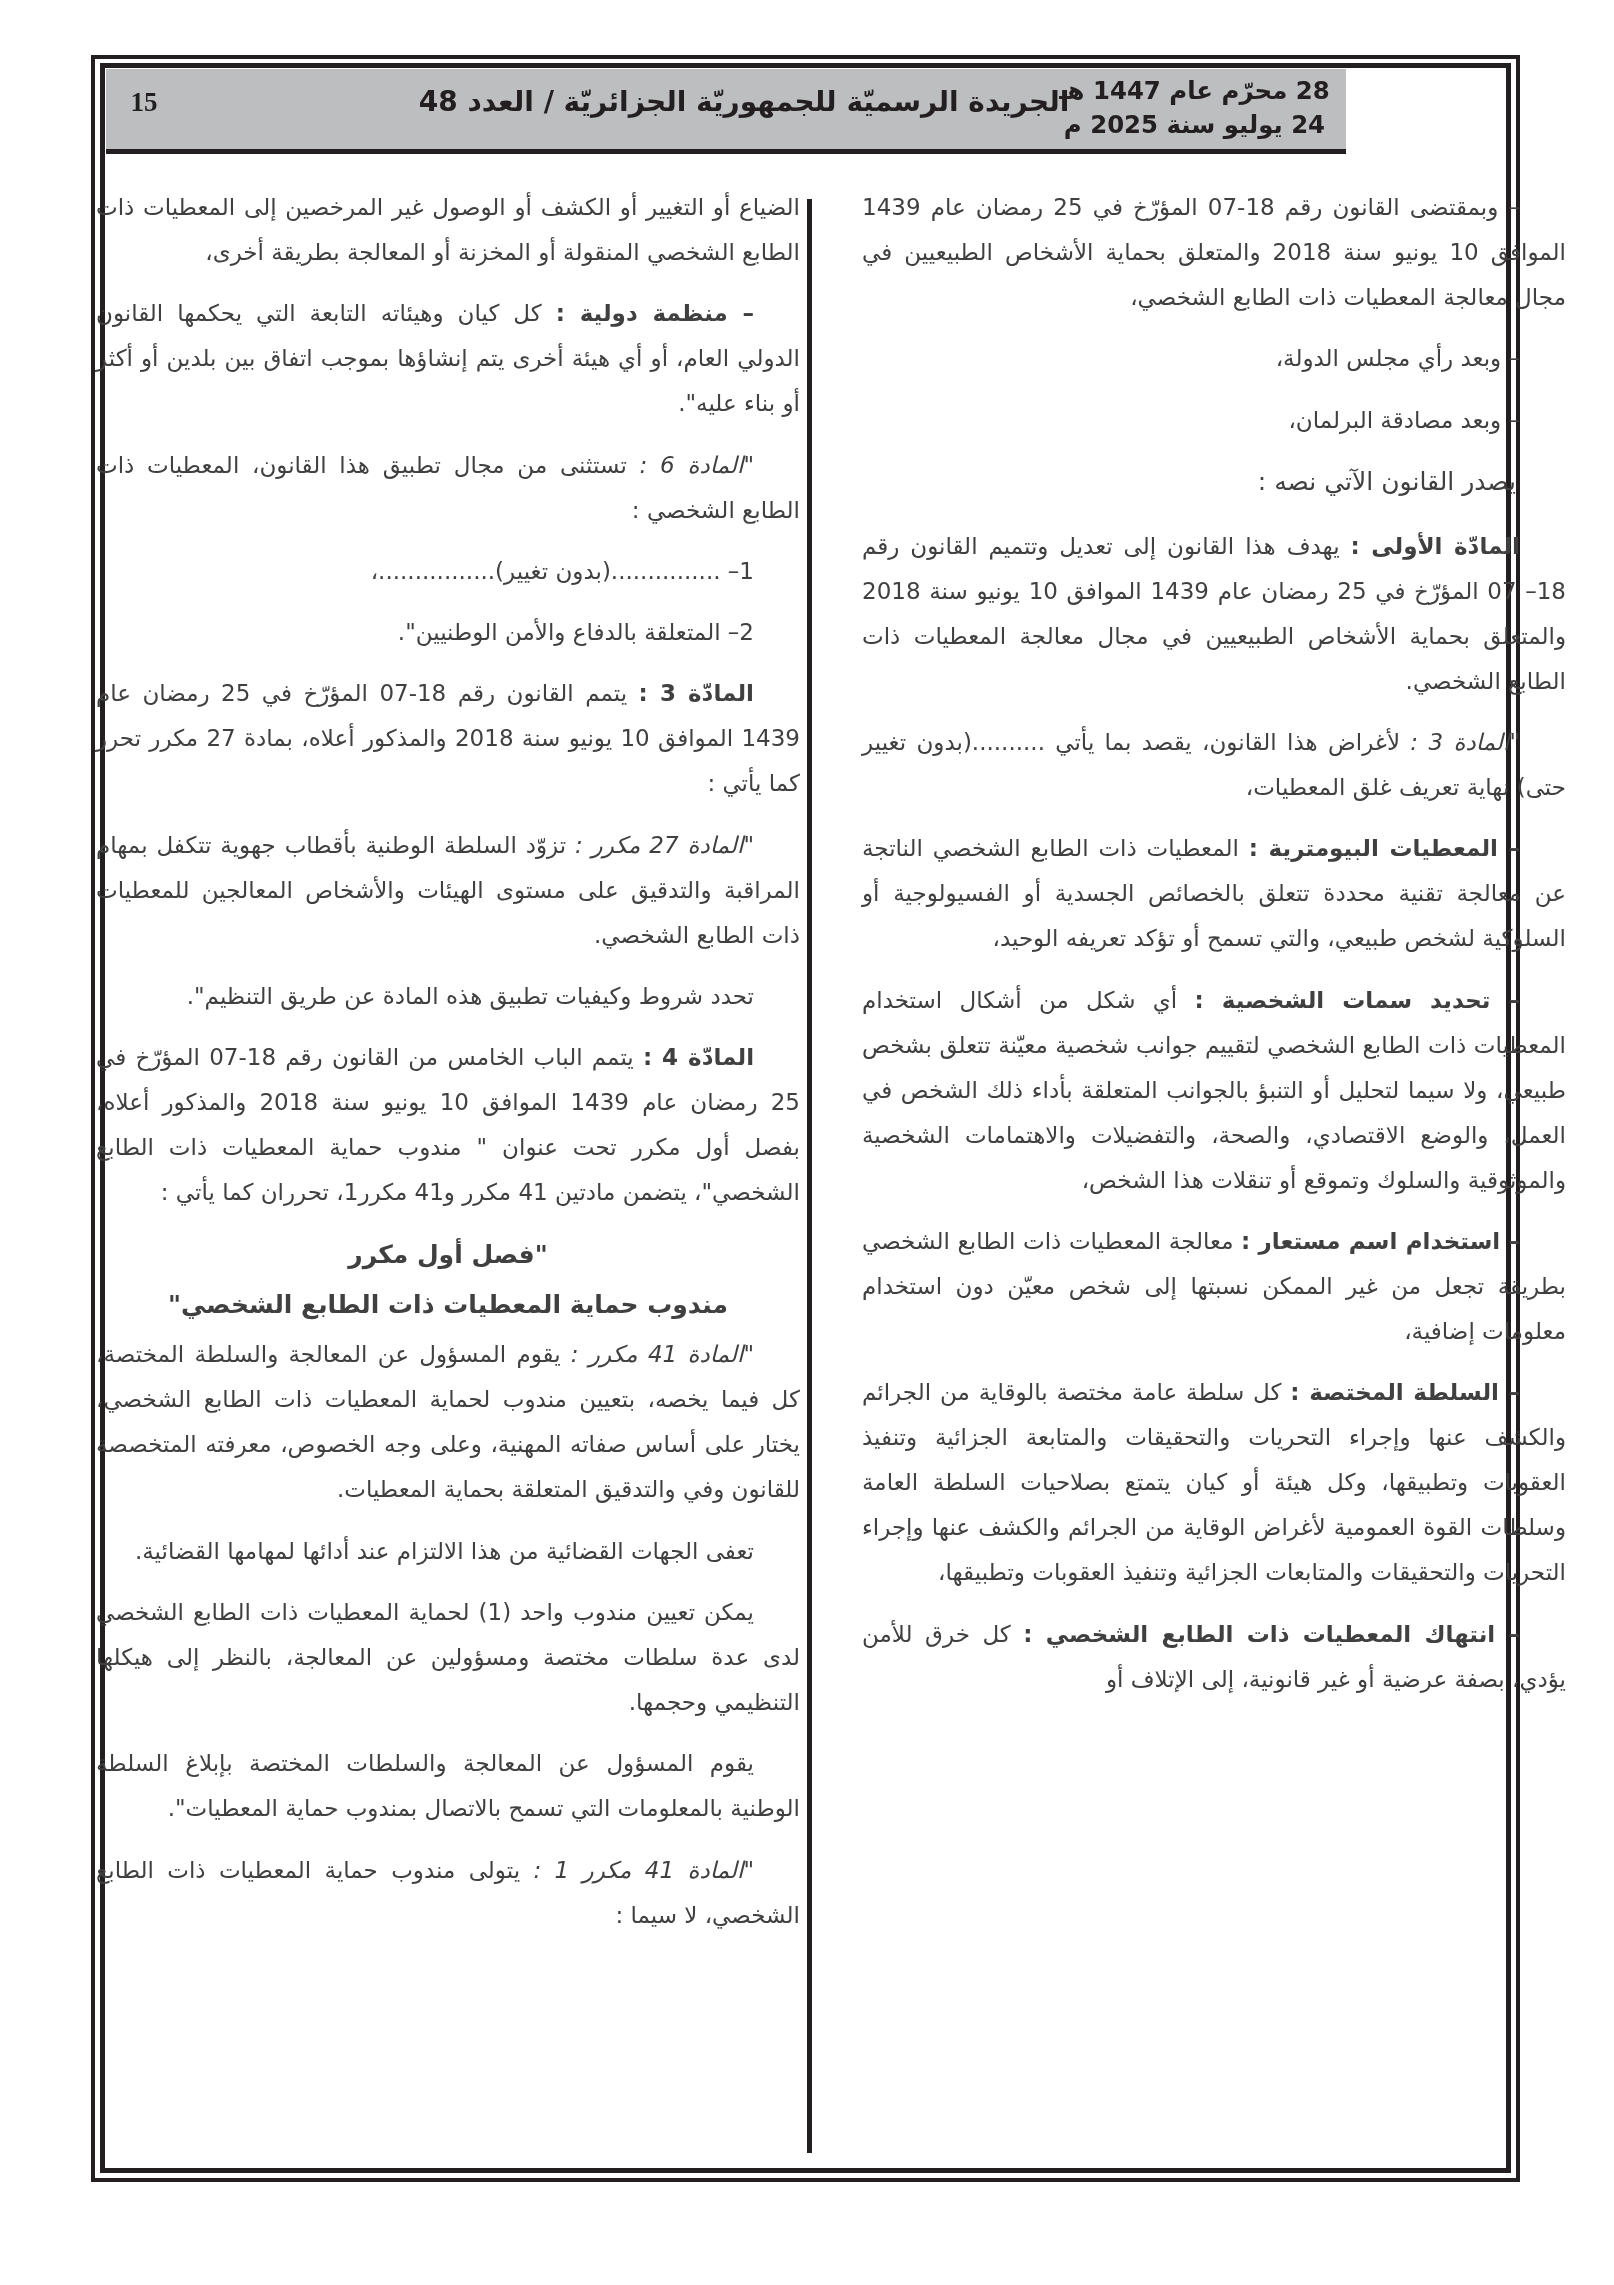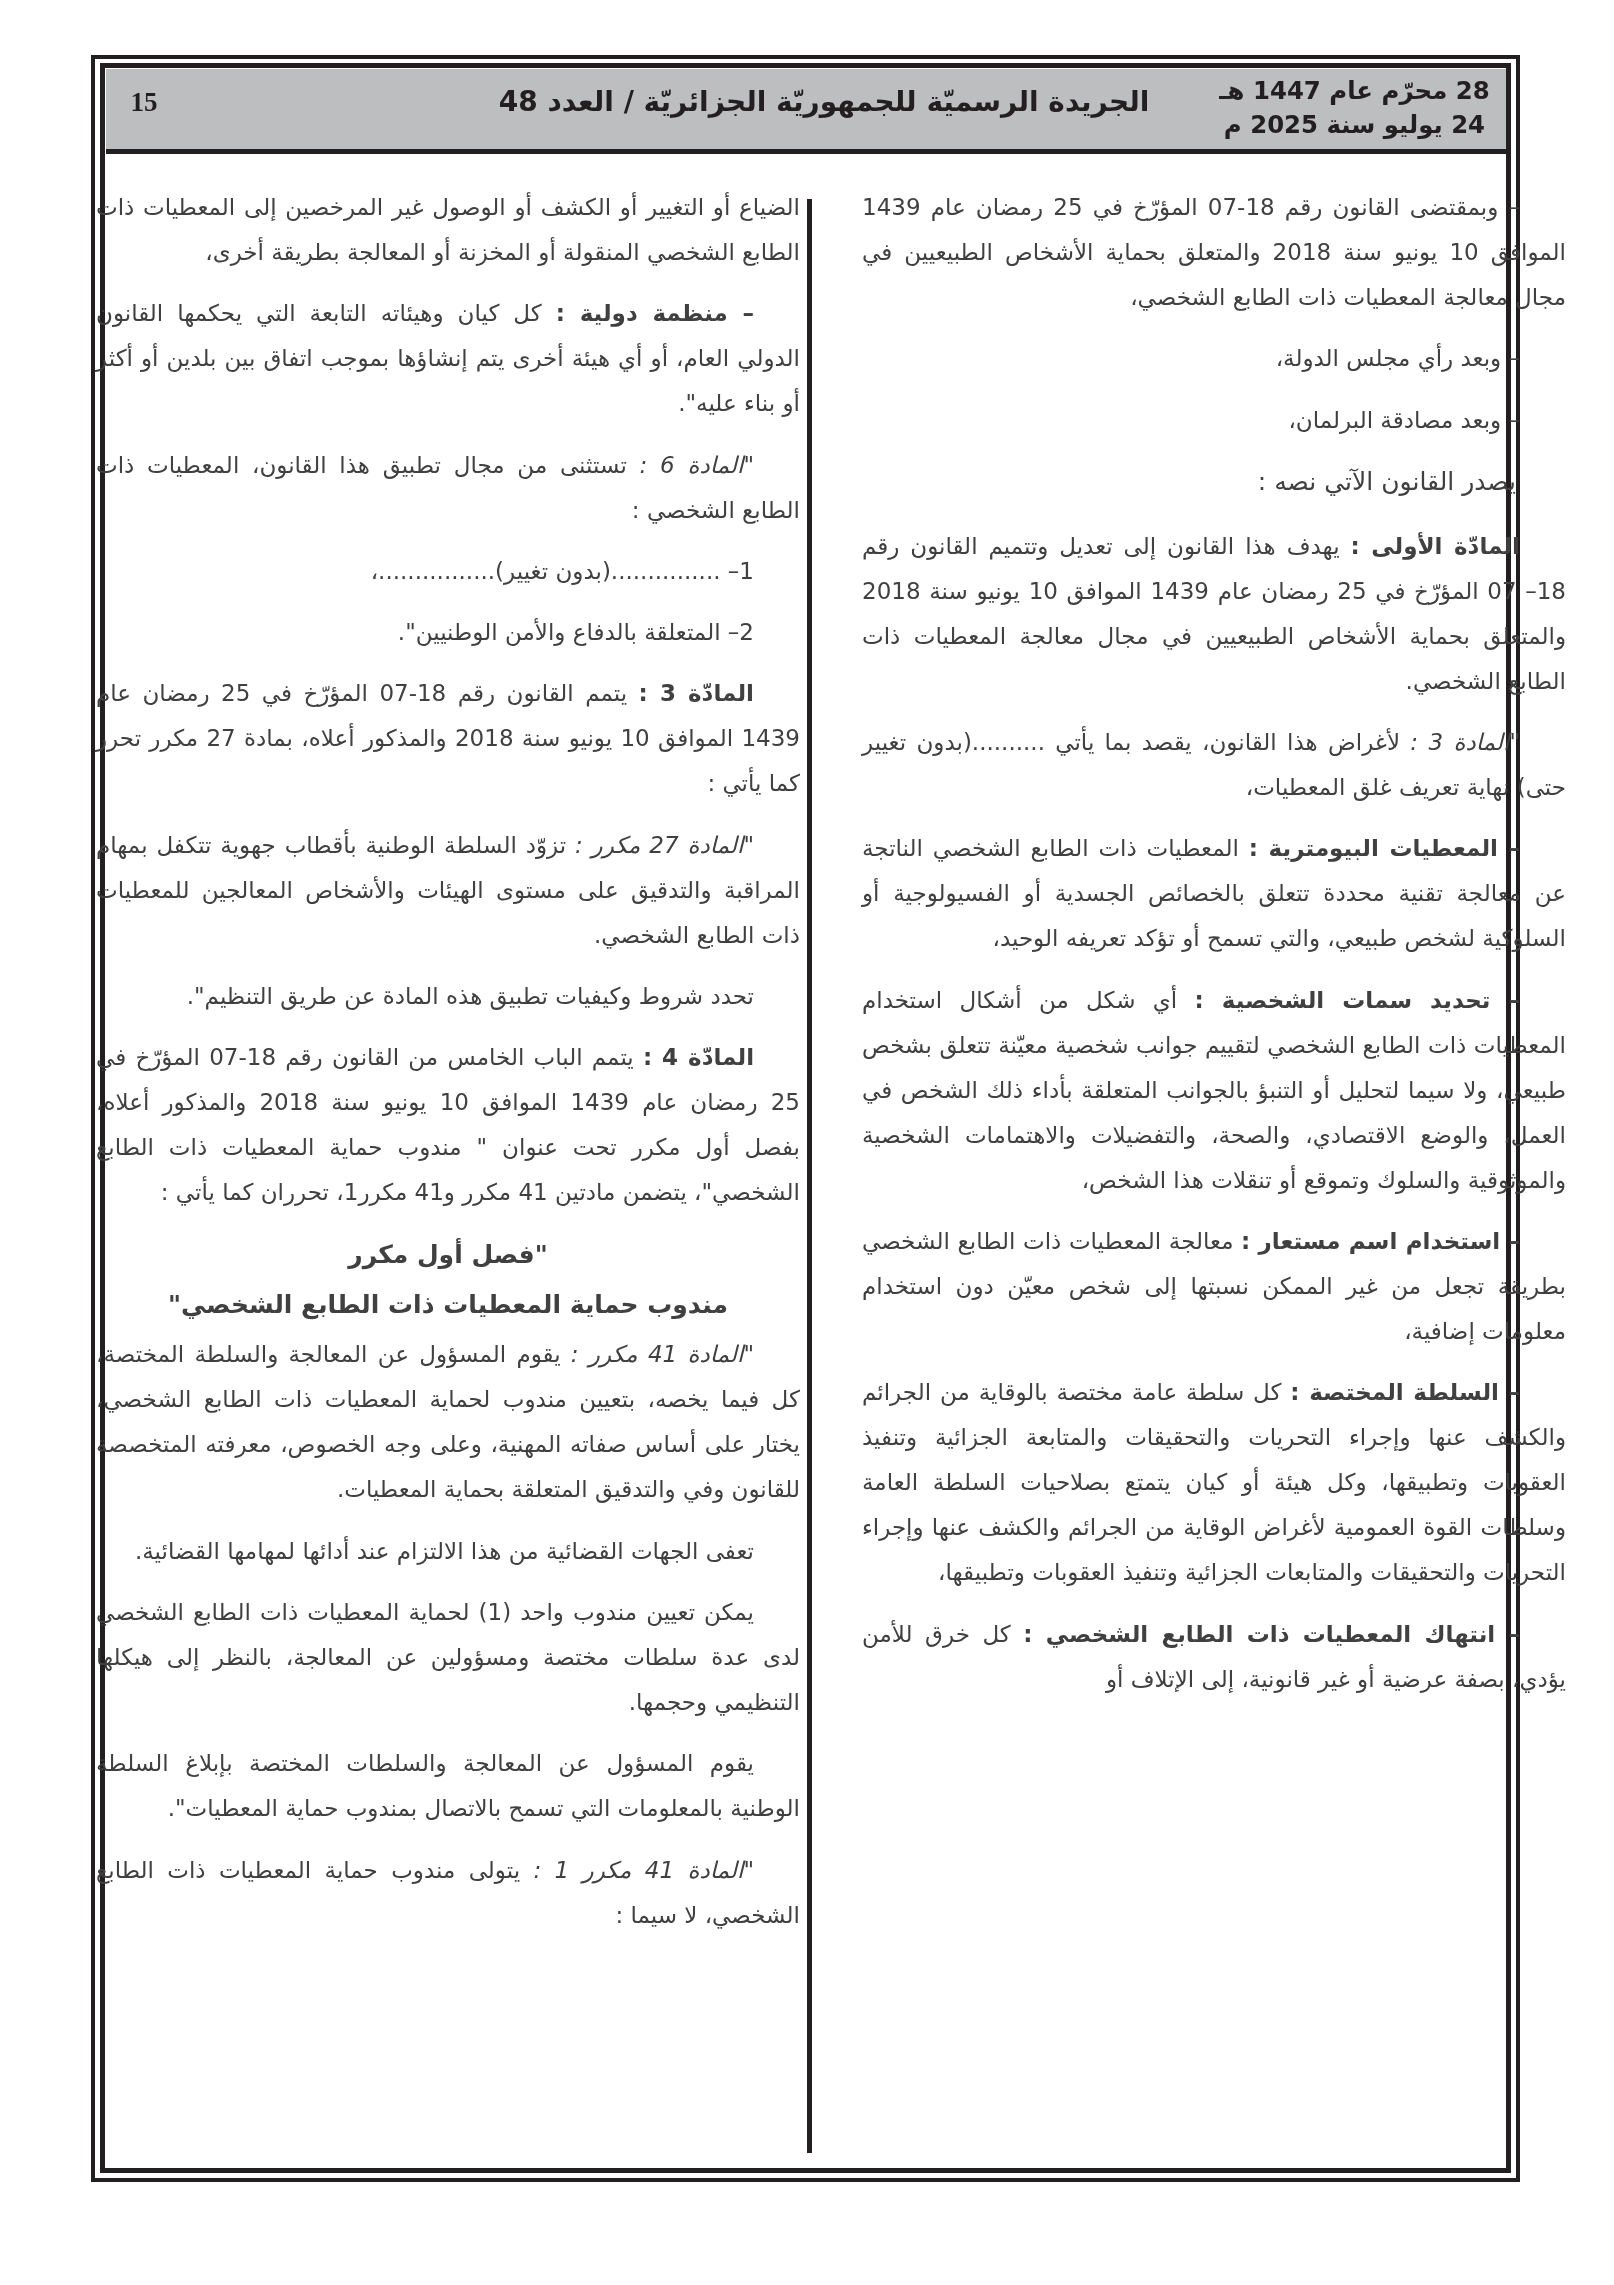--- a/index.html
+++ b/index.html
@@ -6,21 +6,21 @@
   body { width: 1615px; height: 2285px; position: relative; font-family: "DejaVu Sans", sans-serif; color: #1a1a1a; }
   .frame-outer {
     position: absolute; left: 91px; top: 55px; width: 1429px; height: 2127px;
     border: 4.5px solid #231f20; box-sizing: border-box;
   }
   .frame-inner {
     position: absolute; left: 100px; top: 63px; width: 1411px; height: 2110px;
     border: 5.4px solid #231f20; box-sizing: border-box;
   }
   .header {
-    position: absolute; left: 106px; top: 69px; width: 1400px; height: 80px;
+    position: absolute; left: 106px; top: 69px; width: 1240px; height: 80px;
     background: #bdbebf; border-bottom: 5.4px solid #231f20; box-sizing: content-box;
   }
   .page-number {
     position: absolute; left: 24.4px; top: 18px; font-family: "Liberation Serif", serif;
     font-weight: bold; font-size: 27px; color: #231f20;
   }
   .gazette-title {
     position: absolute; left: 0; right: 0; top: 16.3px; text-align: center; direction: rtl;
     font-weight: bold; font-size: 28px; color: #231f20; padding-left: 36px;
   }

